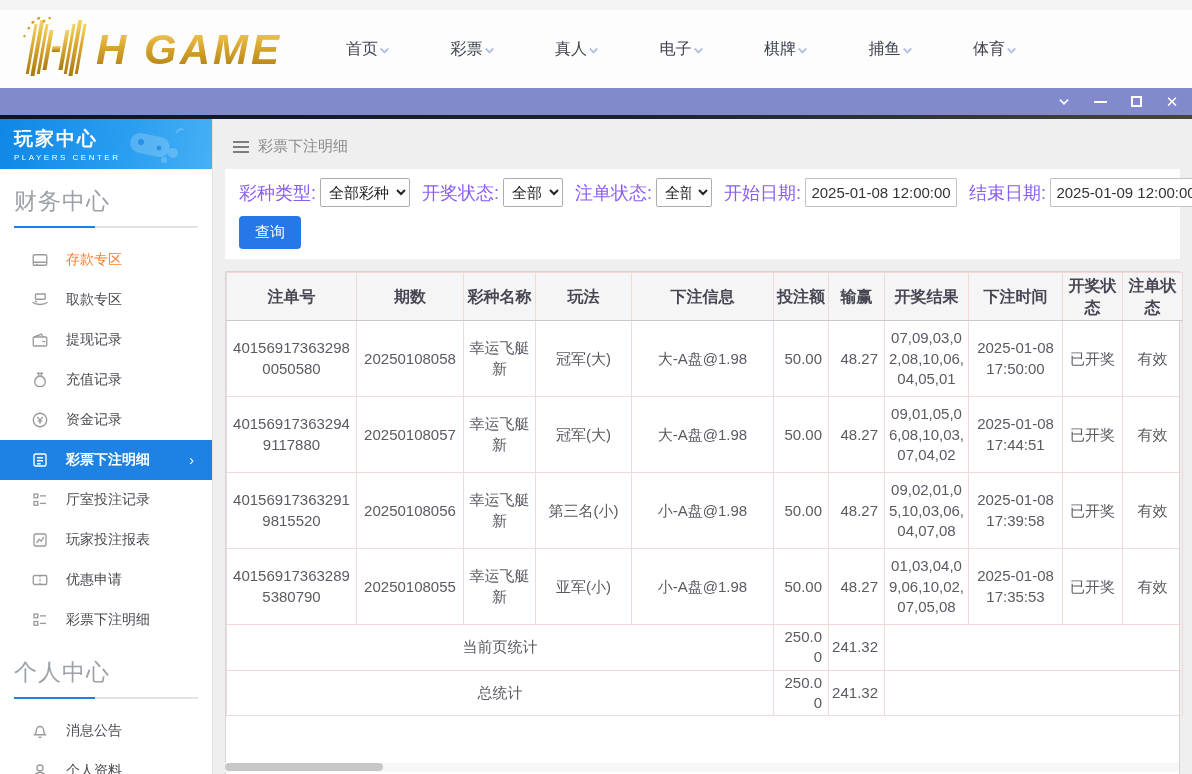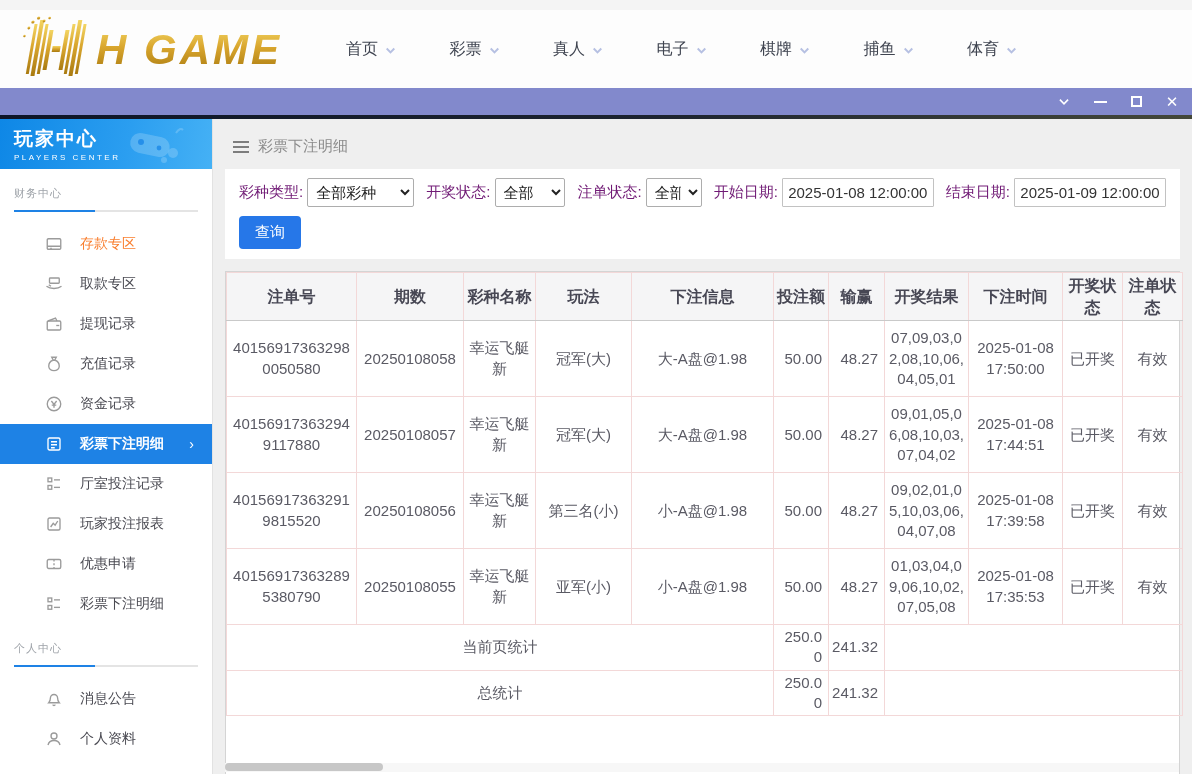--- a/index.html
+++ b/index.html
@@ -4,21 +4,21 @@
 <style>
   * { margin:0; padding:0; box-sizing:border-box; }
   html,body { width:1192px; height:774px; overflow:hidden; background:#fff;
     font-family:"Liberation Sans","DejaVu Sans",sans-serif; }
   .screen { position:relative; width:1192px; height:774px; overflow:hidden; background:#efefef; }
 
   
   .top-header { height:88px; background:#fdfdfd; display:flex; align-items:center; border-top:10px solid #f4f4f4; }
   .logo { margin-left:14px; width:300px; flex:none; }
   .main-nav { display:flex; justify-content:space-between; width:672px; margin-left:32px; }
-  .nav-item { display:flex; align-items:center; gap:6px; font-size:16px; color:#3f4450; cursor:pointer; }
+  .nav-item { display:flex; align-items:center; font-size:16px; color:#3f4450; cursor:pointer; }
   .nav-item svg { margin-top:2px; }
 
   
   .titlebar { height:27px; background:#8289cc; display:flex; align-items:center; justify-content:flex-end; gap:20px; padding-right:12px; }
   .win-btn { color:#fff; display:flex; align-items:center; justify-content:center; width:16px; height:16px; cursor:pointer; }
   .win-min i { display:block; width:13px; height:2px; background:#fff; }
   .win-max i { display:block; width:11px; height:11px; border:2px solid #fff; }
   .win-close { font-size:15px; line-height:1; }
   .dark-strip { height:4px; background:linear-gradient(90deg,#0d1526,#1d2430 55%,#44483a); }
 
@@ -26,41 +26,41 @@
   .main-row { display:flex; height:655px; }
   .sidebar { width:213px; flex:none; background:#fff; border-right:1px solid #e2e2e2; overflow:hidden; }
   .content { flex:1; overflow:hidden; }
 
   
   .sb-header { position:relative; height:50px; padding:7px 0 0 14px; color:#fff;
     background:linear-gradient(100deg,#0e87e6,#2b9ef0 60%,#45b1f5); }
   .sb-title { font-size:19px; font-weight:bold; letter-spacing:2px; }
   .sb-sub { font-size:8px; letter-spacing:2.5px; margin-top:1px; }
   .sb-gamepad { position:absolute; right:28px; top:8px; opacity:.55; }
-  .sec-title { margin:17px 0 0 14px; font-size:11px; color:#9da2a8; letter-spacing:1px; }
+  .sec-title { margin:17px 0 0 14px; font-size:23px; color:#9da2a8; letter-spacing:1px; }
   .sec-line { height:2px; background:#e4e4e4; margin:9px 14px 0; }
   .sec-line i { display:block; width:44%; height:2px; background:#1e82e5; }
   .menu { list-style:none; margin-top:12px; }
-  .menu-item { position:relative; display:flex; align-items:center; height:40px; padding-left:45px; cursor:pointer; color:#4a4a52; }
+  .menu-item { position:relative; display:flex; align-items:center; height:40px; padding-left:31px; cursor:pointer; color:#4a4a52; }
   .mi-icon { width:18px; height:18px; color:#9b9b9b; flex:none; display:flex; align-items:center; }
   .mi-label { margin-left:17px; font-size:14px; }
   .menu-item.orange .mi-label { color:#f97e2e; }
   .menu-item.active { background:#1e82e5; color:#fff; }
   .menu-item.active .mi-icon { color:#fff; }
   .menu-item.active .mi-label { color:#fff; font-weight:bold; }
   .mi-arrow { position:absolute; right:18px; font-size:14px; color:#fff; }
 
   
   .breadcrumb { display:flex; align-items:center; gap:9px; padding:18px 20px 13px; color:#8b8b8b; font-size:15px; }
   .hamburger { display:inline-flex; flex-direction:column; gap:3px; }
   .hamburger i { width:16px; height:2px; background:#7d7d7d; }
 
   .filter-card { background:#fff; margin:0 12px; padding:9px 14px 10px; }
   .filter-row { display:flex; align-items:center; flex-wrap:nowrap; }
-  .f-label { font-size:15px; color:#701a75; margin-right:4px; white-space:nowrap; }
+  .f-label { font-size:18px; color:#8b5cf6; margin-right:4px; white-space:nowrap; }
   .f-gap { margin-left:12px; }
   select { height:29px; font-size:15px; color:#222; border:1px solid #adadad; background:#fff; border-radius:2px; padding:0 4px; }
   .sel-type { width:112px; } .sel-draw { width:74px; } .sel-order { width:56px; }
   .date-input { height:29px; width:152px; border:1px solid #c2c2c2; border-radius:1px; font-size:15px; color:#333; text-align:center; }
   .btn-search { margin-top:9px; background:#2677e8; color:#fff; border:none; border-radius:4px;
     font-size:15px; padding:7px 16px; cursor:pointer; }
 
   
   .table-card { position:relative; background:#fff; margin:12px 12px 0; border:1px solid #d4d4d4; height:520px; }
   table { width:100%; border-collapse:collapse; table-layout:fixed; }

